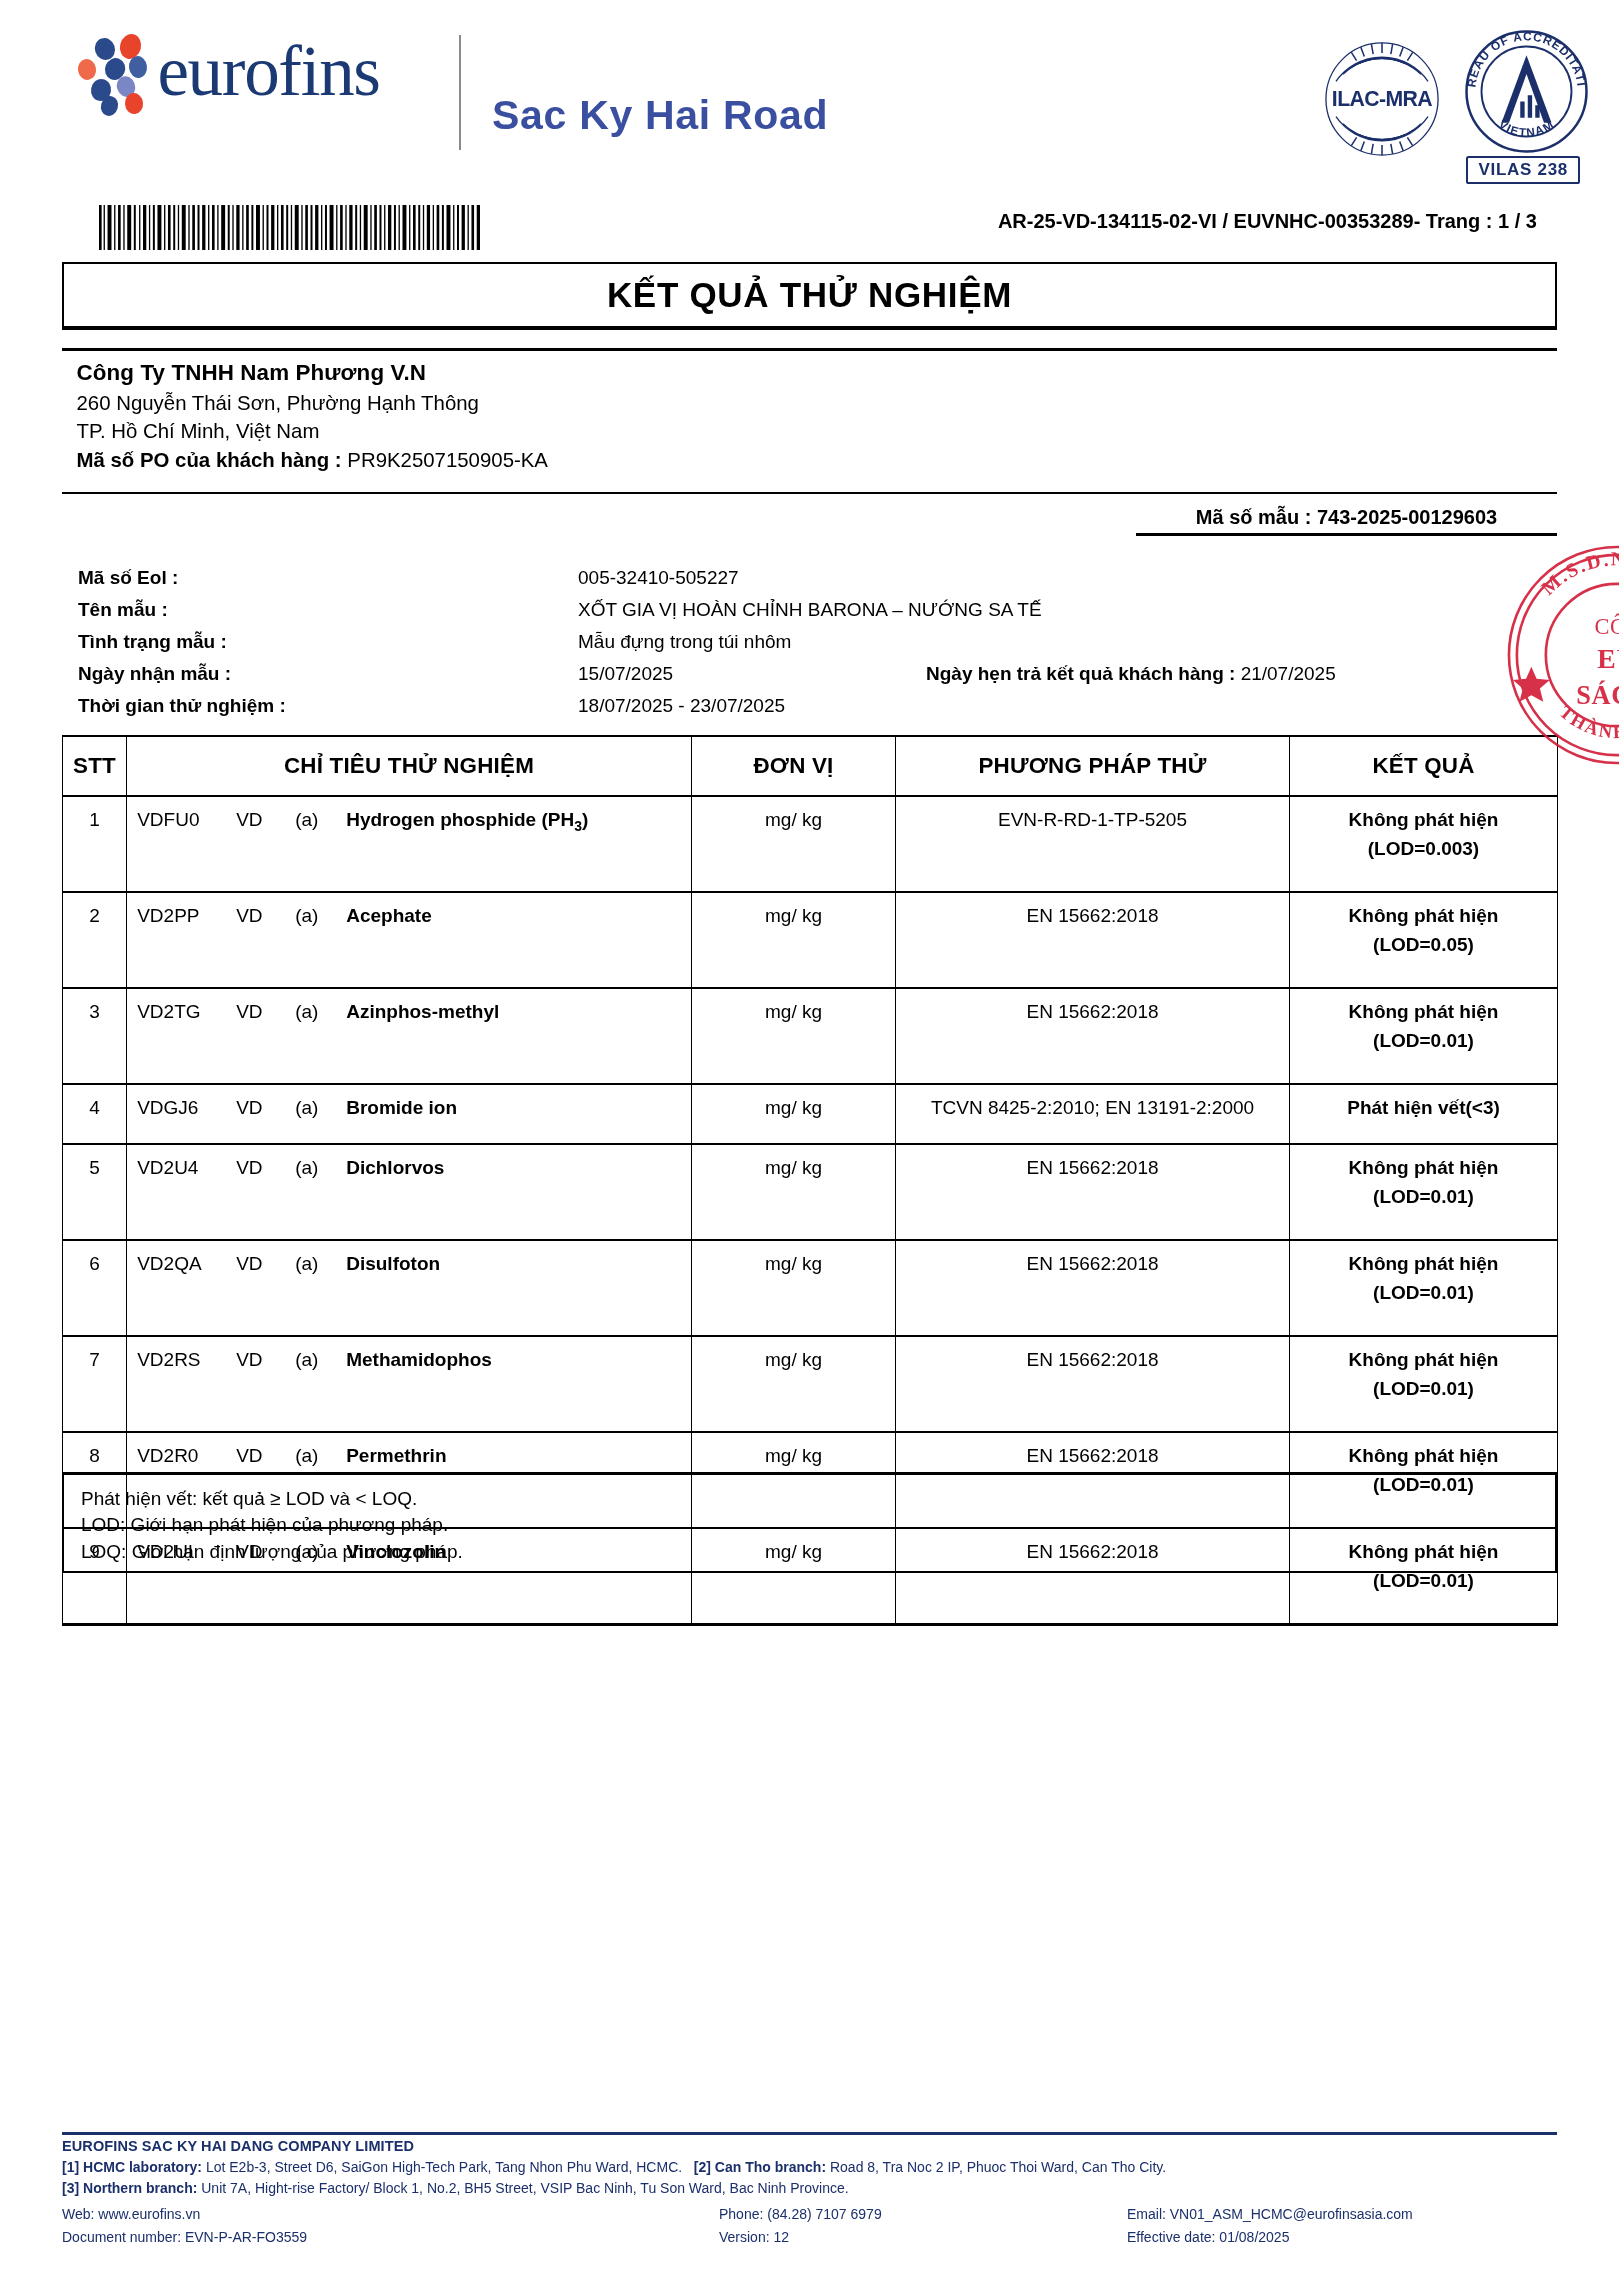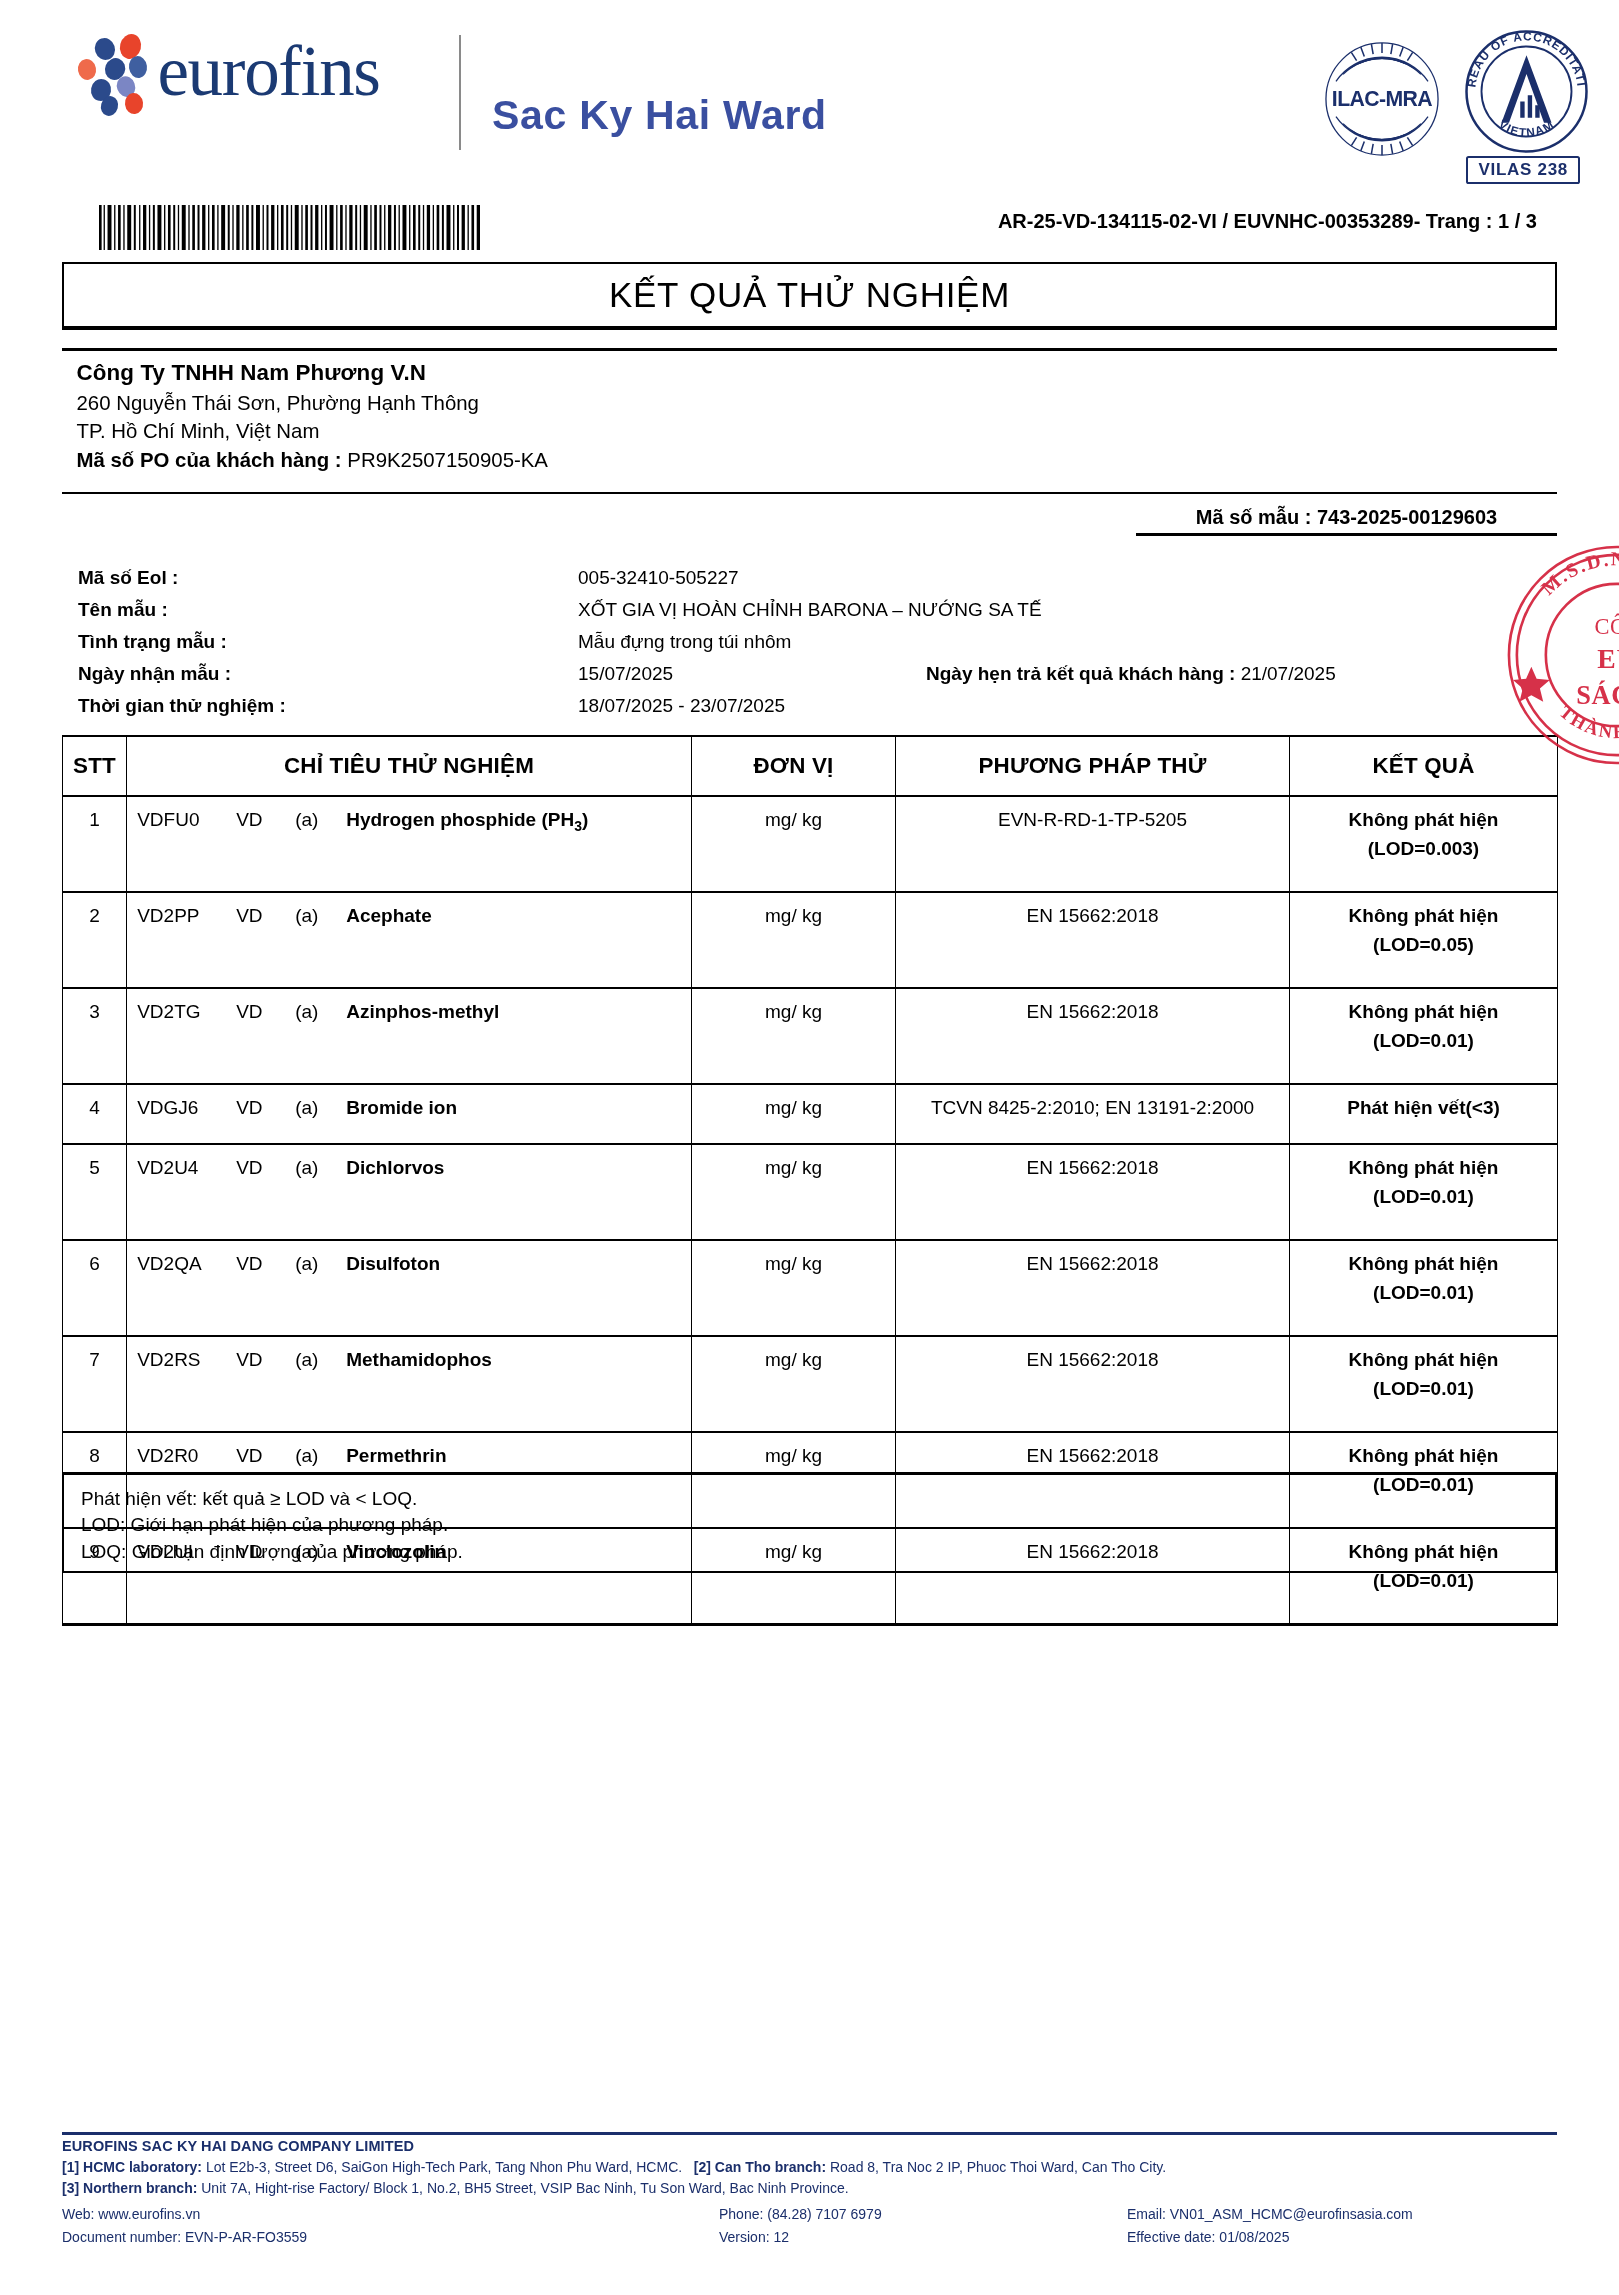--- a/index.html
+++ b/index.html
@@ -68,21 +68,21 @@
 
   
   .title-box {
     position: absolute; left: 62px; top: 262px;
     width: 1495px; height: 68px;
     border: 2px solid #000;
     border-bottom: 4.6px solid #000;
     display: flex; align-items: center; justify-content: center;
   }
   .title-box .t {
-    font-size: 35px; font-weight: 400; letter-spacing: 0.7px;
+    font-size: 35px; font-weight: 700; letter-spacing: 0.7px;
   }
 
   
   .cust-box {
     position: absolute; left: 62px; top: 348px;
     width: 1495px; height: 146px;
     border-top: 3.3px solid #000;
     border-bottom: 2.6px solid #000;
     padding: 9.2px 0 0 14.5px;
   }
@@ -209,21 +209,21 @@
         <span style="left:58px;  top:22.4px; width:18.4px; height:22.4px; background:#3f5fa0; transform:rotate(-8deg);"></span>
         <span style="left:20px;  top:45px; width:20px; height:22.4px; background:#2b4a8b; transform:rotate(10deg);"></span>
         <span style="left:46px;  top:42px; width:18.4px; height:21px; background:#7b86c4; transform:rotate(-20deg);"></span>
         <span style="left:30px;  top:62px; width:17px; height:20px; background:#2b4a8b; transform:rotate(16deg);"></span>
         <span style="left:54px;  top:59px; width:18.4px; height:21px; background:#e8442b; transform:rotate(-6deg);"></span>
       </div>
       <div class="logo-word">eurofins</div>
     </div>
 
     <div class="logo-divider"></div>
-    <div class="brand-sub">Sac Ky Hai Ward</div>
+    <div class="brand-sub">Sac Ky Hai Road</div>
 
     <div class="accred">
       <svg class="ilac" viewBox="0 0 200 200">
         <g stroke="#1b2f6b" fill="none" stroke-width="2.2">
           <circle cx="100" cy="100" r="95"></circle>
           <path d="M22,70 A95,95 0 0 1 178,70"></path>
           <path d="M34,58 A95,95 0 0 1 166,58"></path>
           <path d="M46,48 A95,95 0 0 1 154,48"></path>
           <path d="M60,40 A95,95 0 0 1 140,40"></path>
           <path d="M22,130 A95,95 0 0 0 178,130"></path>

